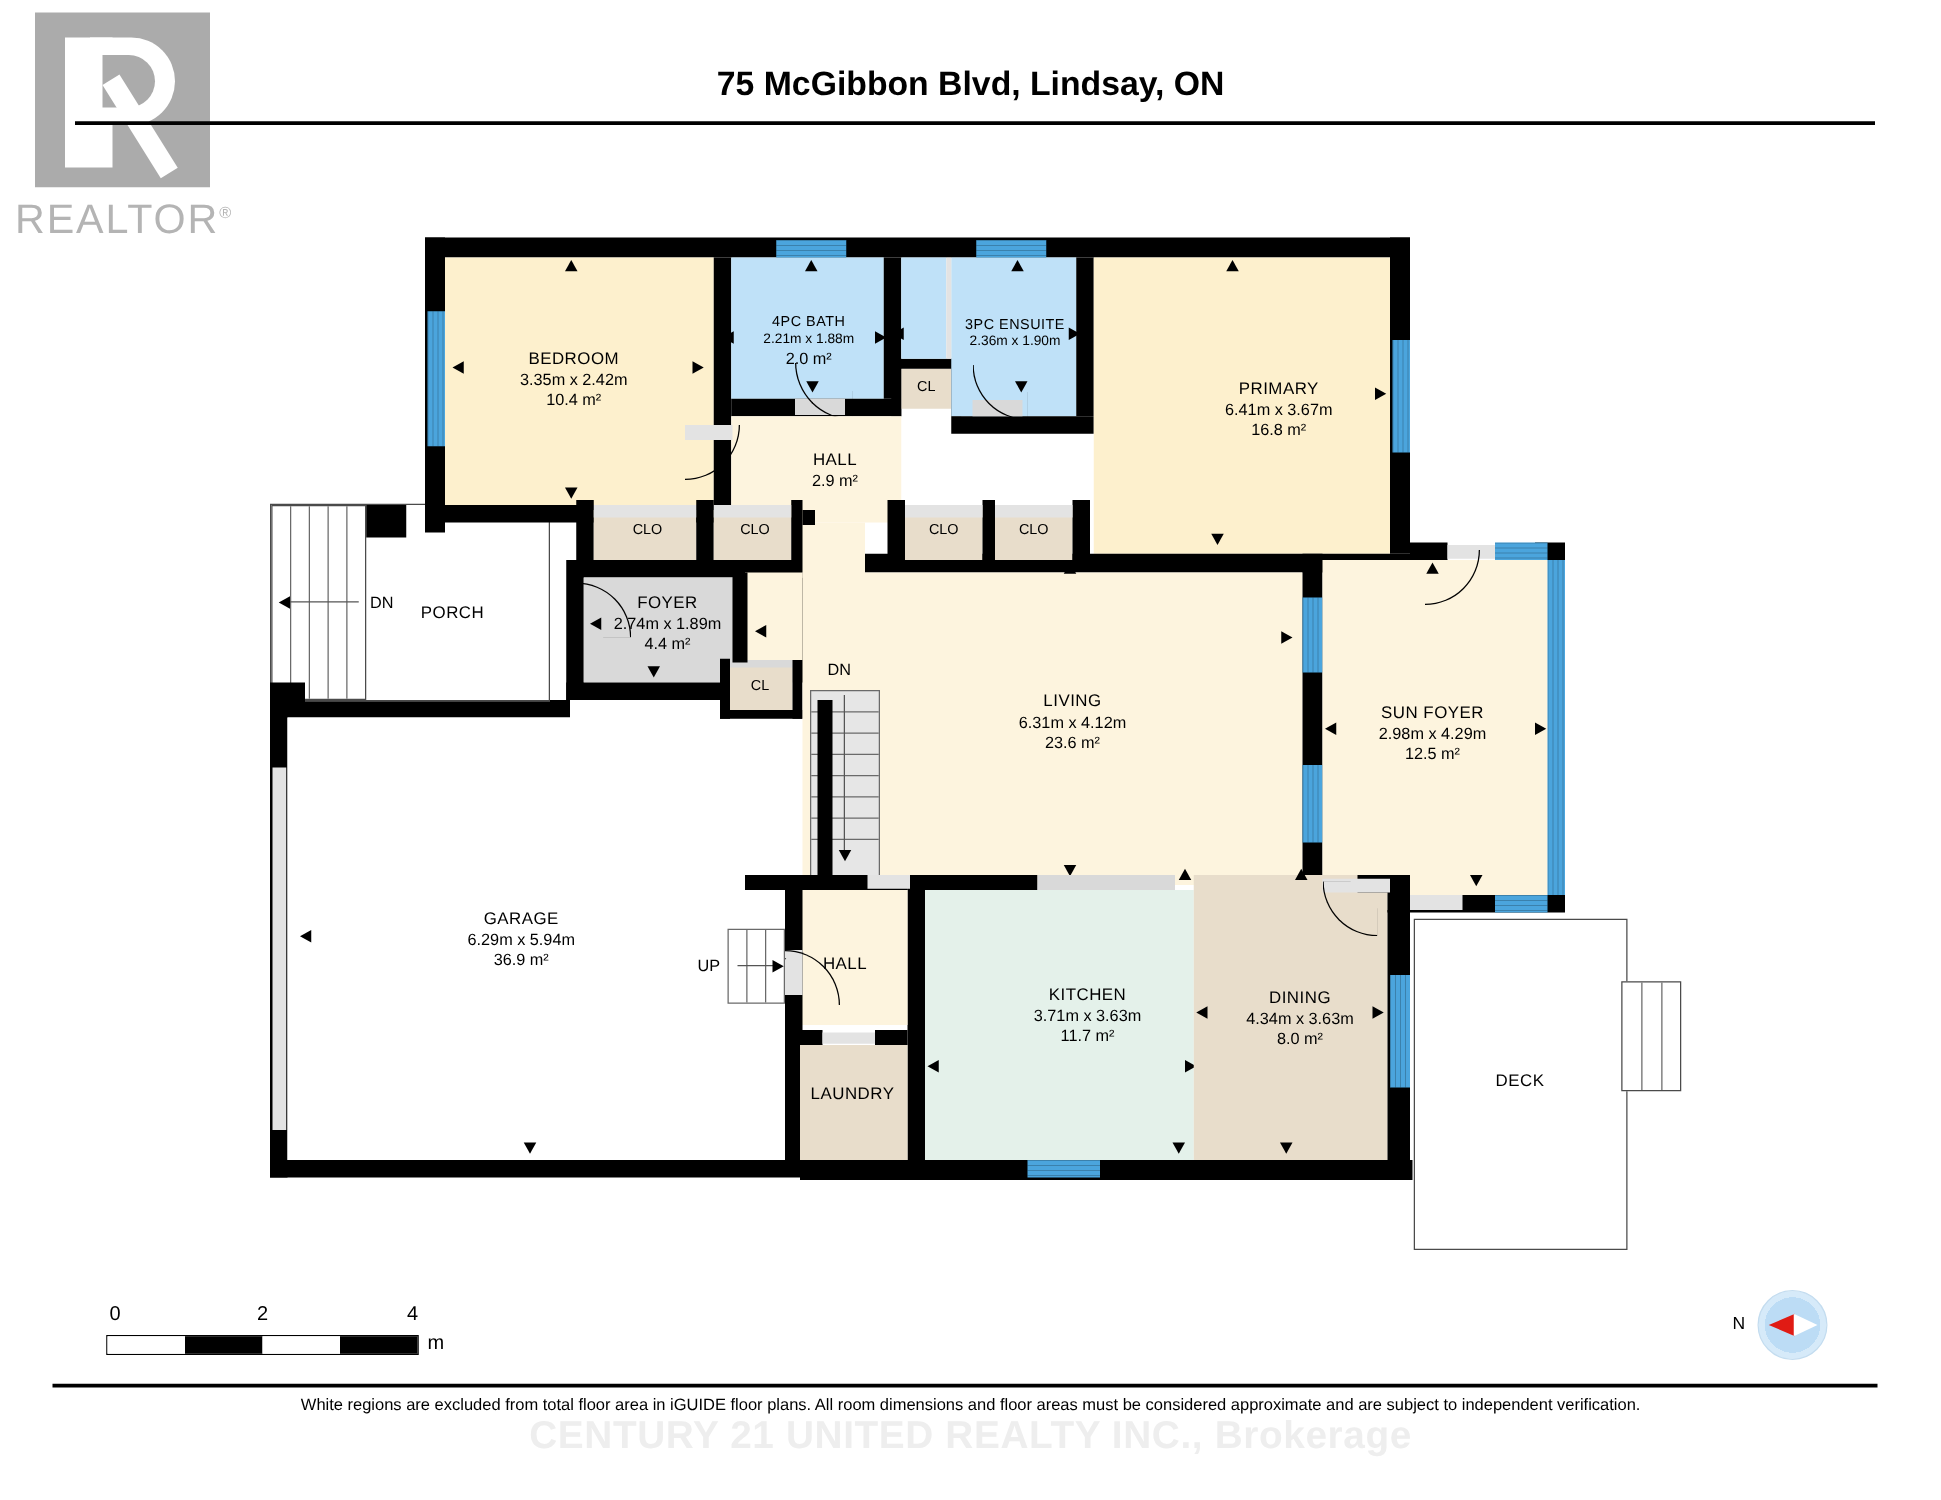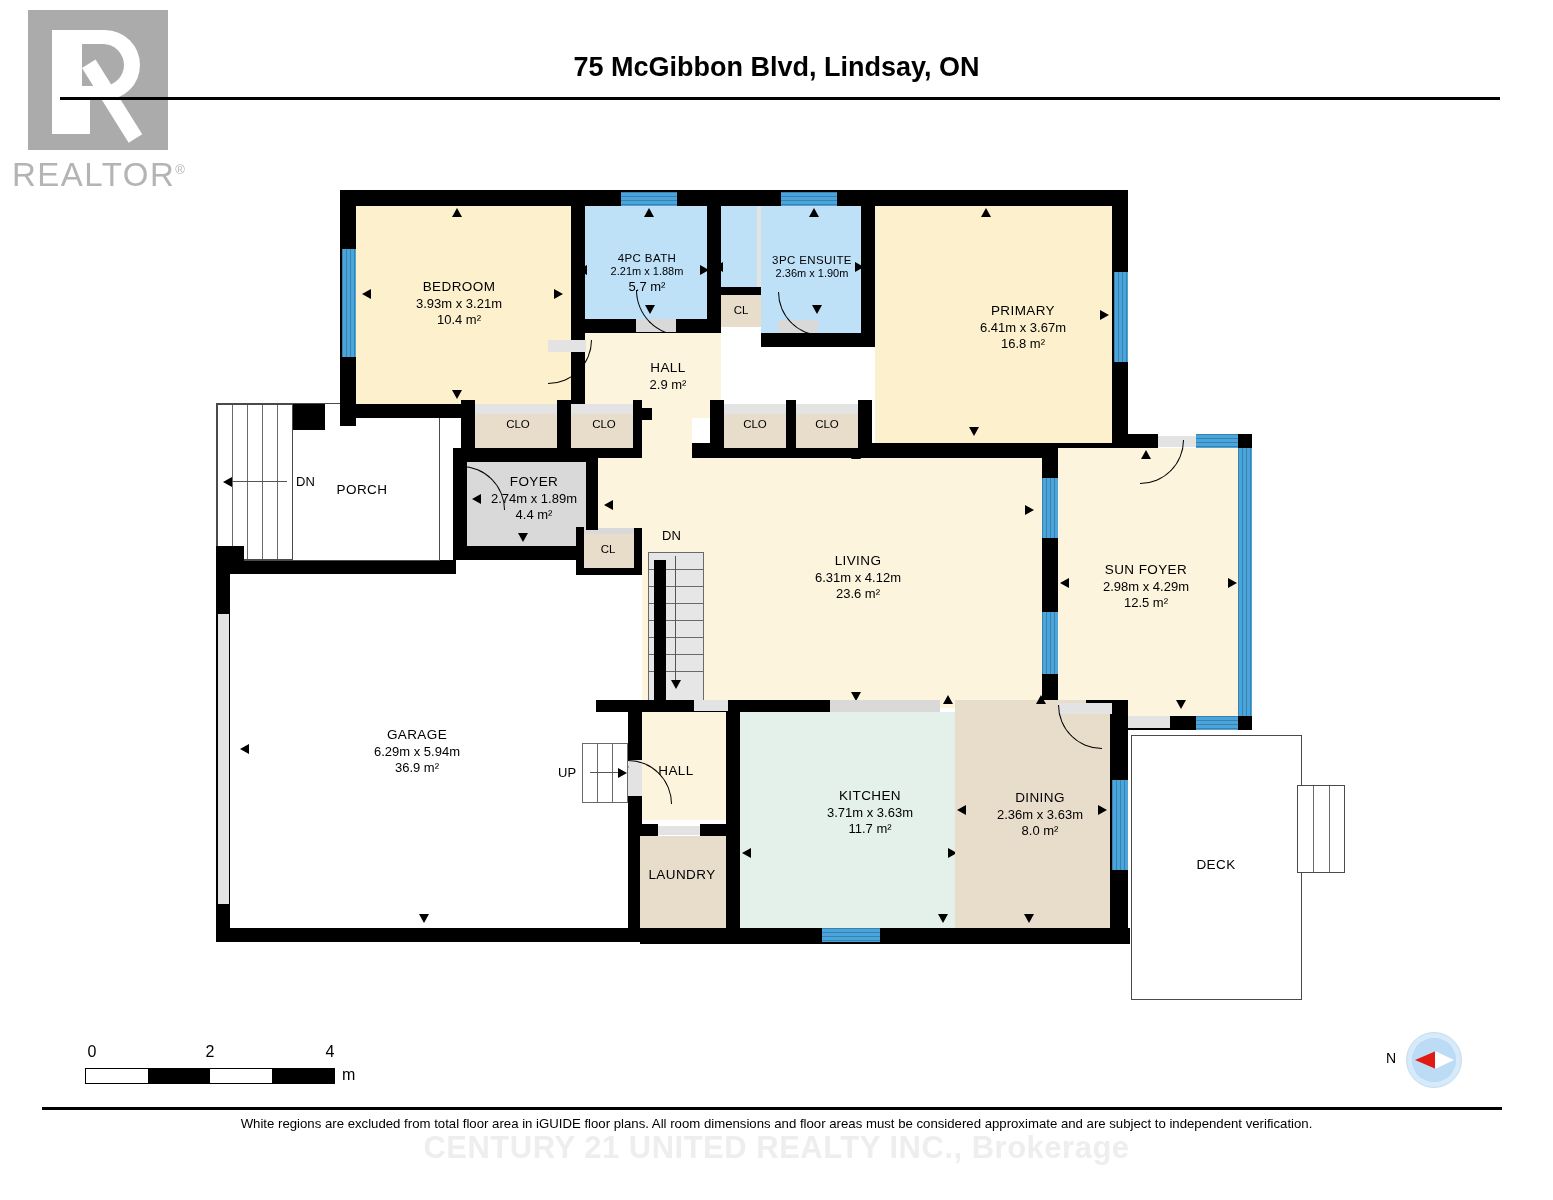--- a/index.html
+++ b/index.html
@@ -186,36 +186,36 @@
     <div class="blk wall" style="left:340px;top:190px;width:16px;height:236px;"></div>
     <div class="blk wall" style="left:1112px;top:190px;width:16px;height:253px;"></div>
     <div class="blk wall" style="left:640px;top:928px;width:490px;height:16px;"></div>
 
     <div class="blk fill-cream" style="left:356px;top:206px;width:215px;height:198px;"></div>
     <div class="blk wall" style="left:571px;top:206px;width:14px;height:198px;"></div>
     <div class="blk wall" style="left:340px;top:404px;width:245px;height:14px;"></div>
     <div class="blk win-v" style="left:342px;top:249px;width:14px;height:108px;"></div>
     <div class="rlabel" style="left:459px;top:279px;">
       <div class="nm">BEDROOM</div>
-      <div class="dm">3.93m x 3.21m</div>
+      <div class="dm">3.35m x 2.42m</div>
       <div class="ar">10.4 m²</div>
     </div>
     <div class="arr arr-u" style="left:452px;top:208px;"></div>
     <div class="arr arr-l" style="left:362px;top:289px;"></div>
     <div class="arr arr-r" style="left:554px;top:289px;"></div>
     <div class="arr arr-d" style="left:452px;top:390px;"></div>
 
     <div class="blk fill-blue" style="left:585px;top:206px;width:122px;height:113px;"></div>
     <div class="blk wall" style="left:707px;top:206px;width:14px;height:113px;"></div>
     <div class="blk wall" style="left:585px;top:319px;width:136px;height:14px;"></div>
     <div class="blk win-h" style="left:621px;top:192px;width:56px;height:14px;"></div>
     <div class="rlabel sm" style="left:647px;top:251px;">
       <div class="nm">4PC BATH</div>
       <div class="dm">2.21m x 1.88m</div>
-      <div class="ar">5.7 m²</div>
+      <div class="ar">2.0 m²</div>
     </div>
     <div class="arr arr-u" style="left:644px;top:208px;"></div>
     <div class="arr arr-l" style="left:578px;top:265px;"></div>
     <div class="arr arr-r" style="left:700px;top:265px;"></div>
     <div class="blk fill-gray" style="left:636px;top:319px;width:40px;height:13px;"></div>
     <div class="swing" style="left:636px;top:290px;width:46px;height:46px;border-color:#000;border-width:1.3px;border-style:solid;border-radius:0 0 0 46px;border-top:none;border-right:none;"></div>
     <div class="arr arr-d" style="left:645px;top:305px;"></div>
 
     <div class="blk fill-tan" style="left:721px;top:295px;width:40px;height:32px;"></div>
     <div class="blk wall" style="left:713px;top:287px;width:8px;height:46px;"></div>
@@ -367,21 +367,21 @@
     <div class="arr arr-d" style="left:938px;top:914px;"></div>
 
     <div class="blk fill-tan" style="left:955px;top:700px;width:155px;height:228px;"></div>
     <div class="blk wall" style="left:1110px;top:700px;width:18px;height:228px;"></div>
     <div class="blk win-v" style="left:1112px;top:780px;width:16px;height:90px;"></div>
     <div class="blk wall" style="left:1086px;top:700px;width:42px;height:14px;"></div>
     <div class="blk fill-lgray" style="left:1058px;top:703px;width:54px;height:11px;"></div>
     <div class="swing" style="left:1058px;top:705px;width:44px;height:44px;border-radius:0 0 0 44px;border-top:none;border-right:none;"></div>
     <div class="rlabel" style="left:1040px;top:790px;">
       <div class="nm">DINING</div>
-      <div class="dm">2.36m x 3.63m</div>
+      <div class="dm">4.34m x 3.63m</div>
       <div class="ar">8.0 m²</div>
     </div>
     <div class="arr arr-u" style="left:1036px;top:695px;"></div>
     <div class="arr arr-l" style="left:957px;top:805px;"></div>
     <div class="arr arr-r" style="left:1098px;top:805px;"></div>
     <div class="arr arr-d" style="left:1024px;top:914px;"></div>
 
     <div class="blk fill-cream2" style="left:640px;top:712px;width:86px;height:108px;"></div>
     <div class="blk wall" style="left:628px;top:700px;width:14px;height:125px;"></div>
     <div class="blk wall" style="left:628px;top:700px;width:98px;height:12px;"></div>

